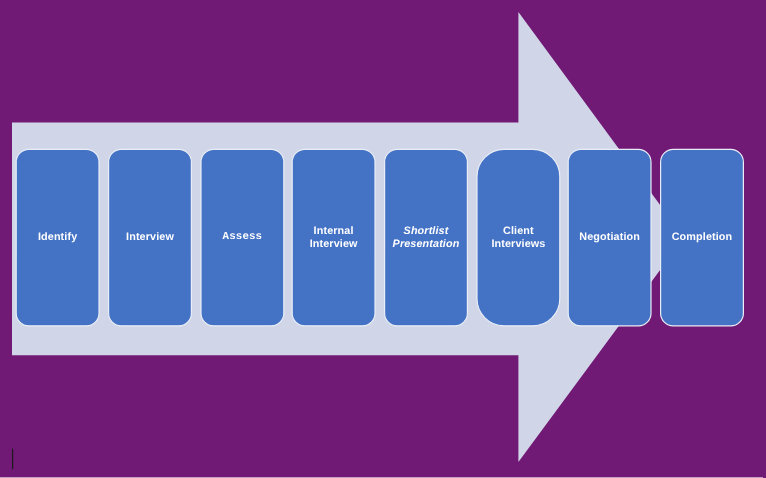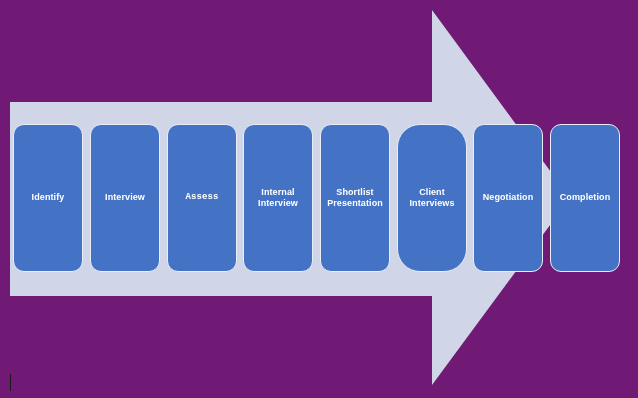--- a/index.html
+++ b/index.html
@@ -80,21 +80,21 @@
       <div class="stage-box" style="left: 90px; top: 124px; width: 70px; height: 148px; background: rgb(68, 114, 196); border-color: rgb(232, 237, 247); border-radius: 11px;">
         <span class="stage-label" style="color: rgb(255, 255, 255);">Interview</span>
       </div>
       <div class="stage-box" style="left: 167px; top: 124px; width: 70px; height: 148px; background: rgb(68, 114, 196); border-color: rgb(232, 237, 247); border-radius: 11px; font-family: Liberation Mono, monospace;">
         <span class="stage-label" style="color: rgb(255, 255, 255);">Assess</span>
       </div>
       <div class="stage-box" style="left: 243px; top: 124px; width: 70px; height: 148px; background: rgb(68, 114, 196); border-color: rgb(232, 237, 247); border-radius: 11px;">
         <span class="stage-label" style="color: rgb(255, 255, 255);">Internal
 Interview</span>
       </div>
-      <div class="stage-box" style="left: 320px; top: 124px; width: 70px; height: 148px; background: rgb(68, 114, 196); border-color: rgb(232, 237, 247); border-radius: 11px;">
+      <div class="stage-box" style="left: 320px; top: 124px; width: 70px; height: 148px; background: rgb(68, 114, 196); border-color: rgb(232, 237, 247); border-radius: 11px; font-style: italic;">
         <span class="stage-label" style="color: rgb(255, 255, 255);">Shortlist
 Presentation</span>
       </div>
       <div class="stage-box" style="left: 397px; top: 124px; width: 70px; height: 148px; background: rgb(68, 114, 196); border-color: rgb(232, 237, 247); border-radius: 23px;">
         <span class="stage-label" style="color: rgb(255, 255, 255);">Client
 Interviews</span>
       </div>
       <div class="stage-box" style="left: 473px; top: 124px; width: 70px; height: 148px; background: rgb(68, 114, 196); border-color: rgb(232, 237, 247); border-radius: 11px;">
         <span class="stage-label" style="color: rgb(255, 255, 255);">Negotiation</span>
       </div>

